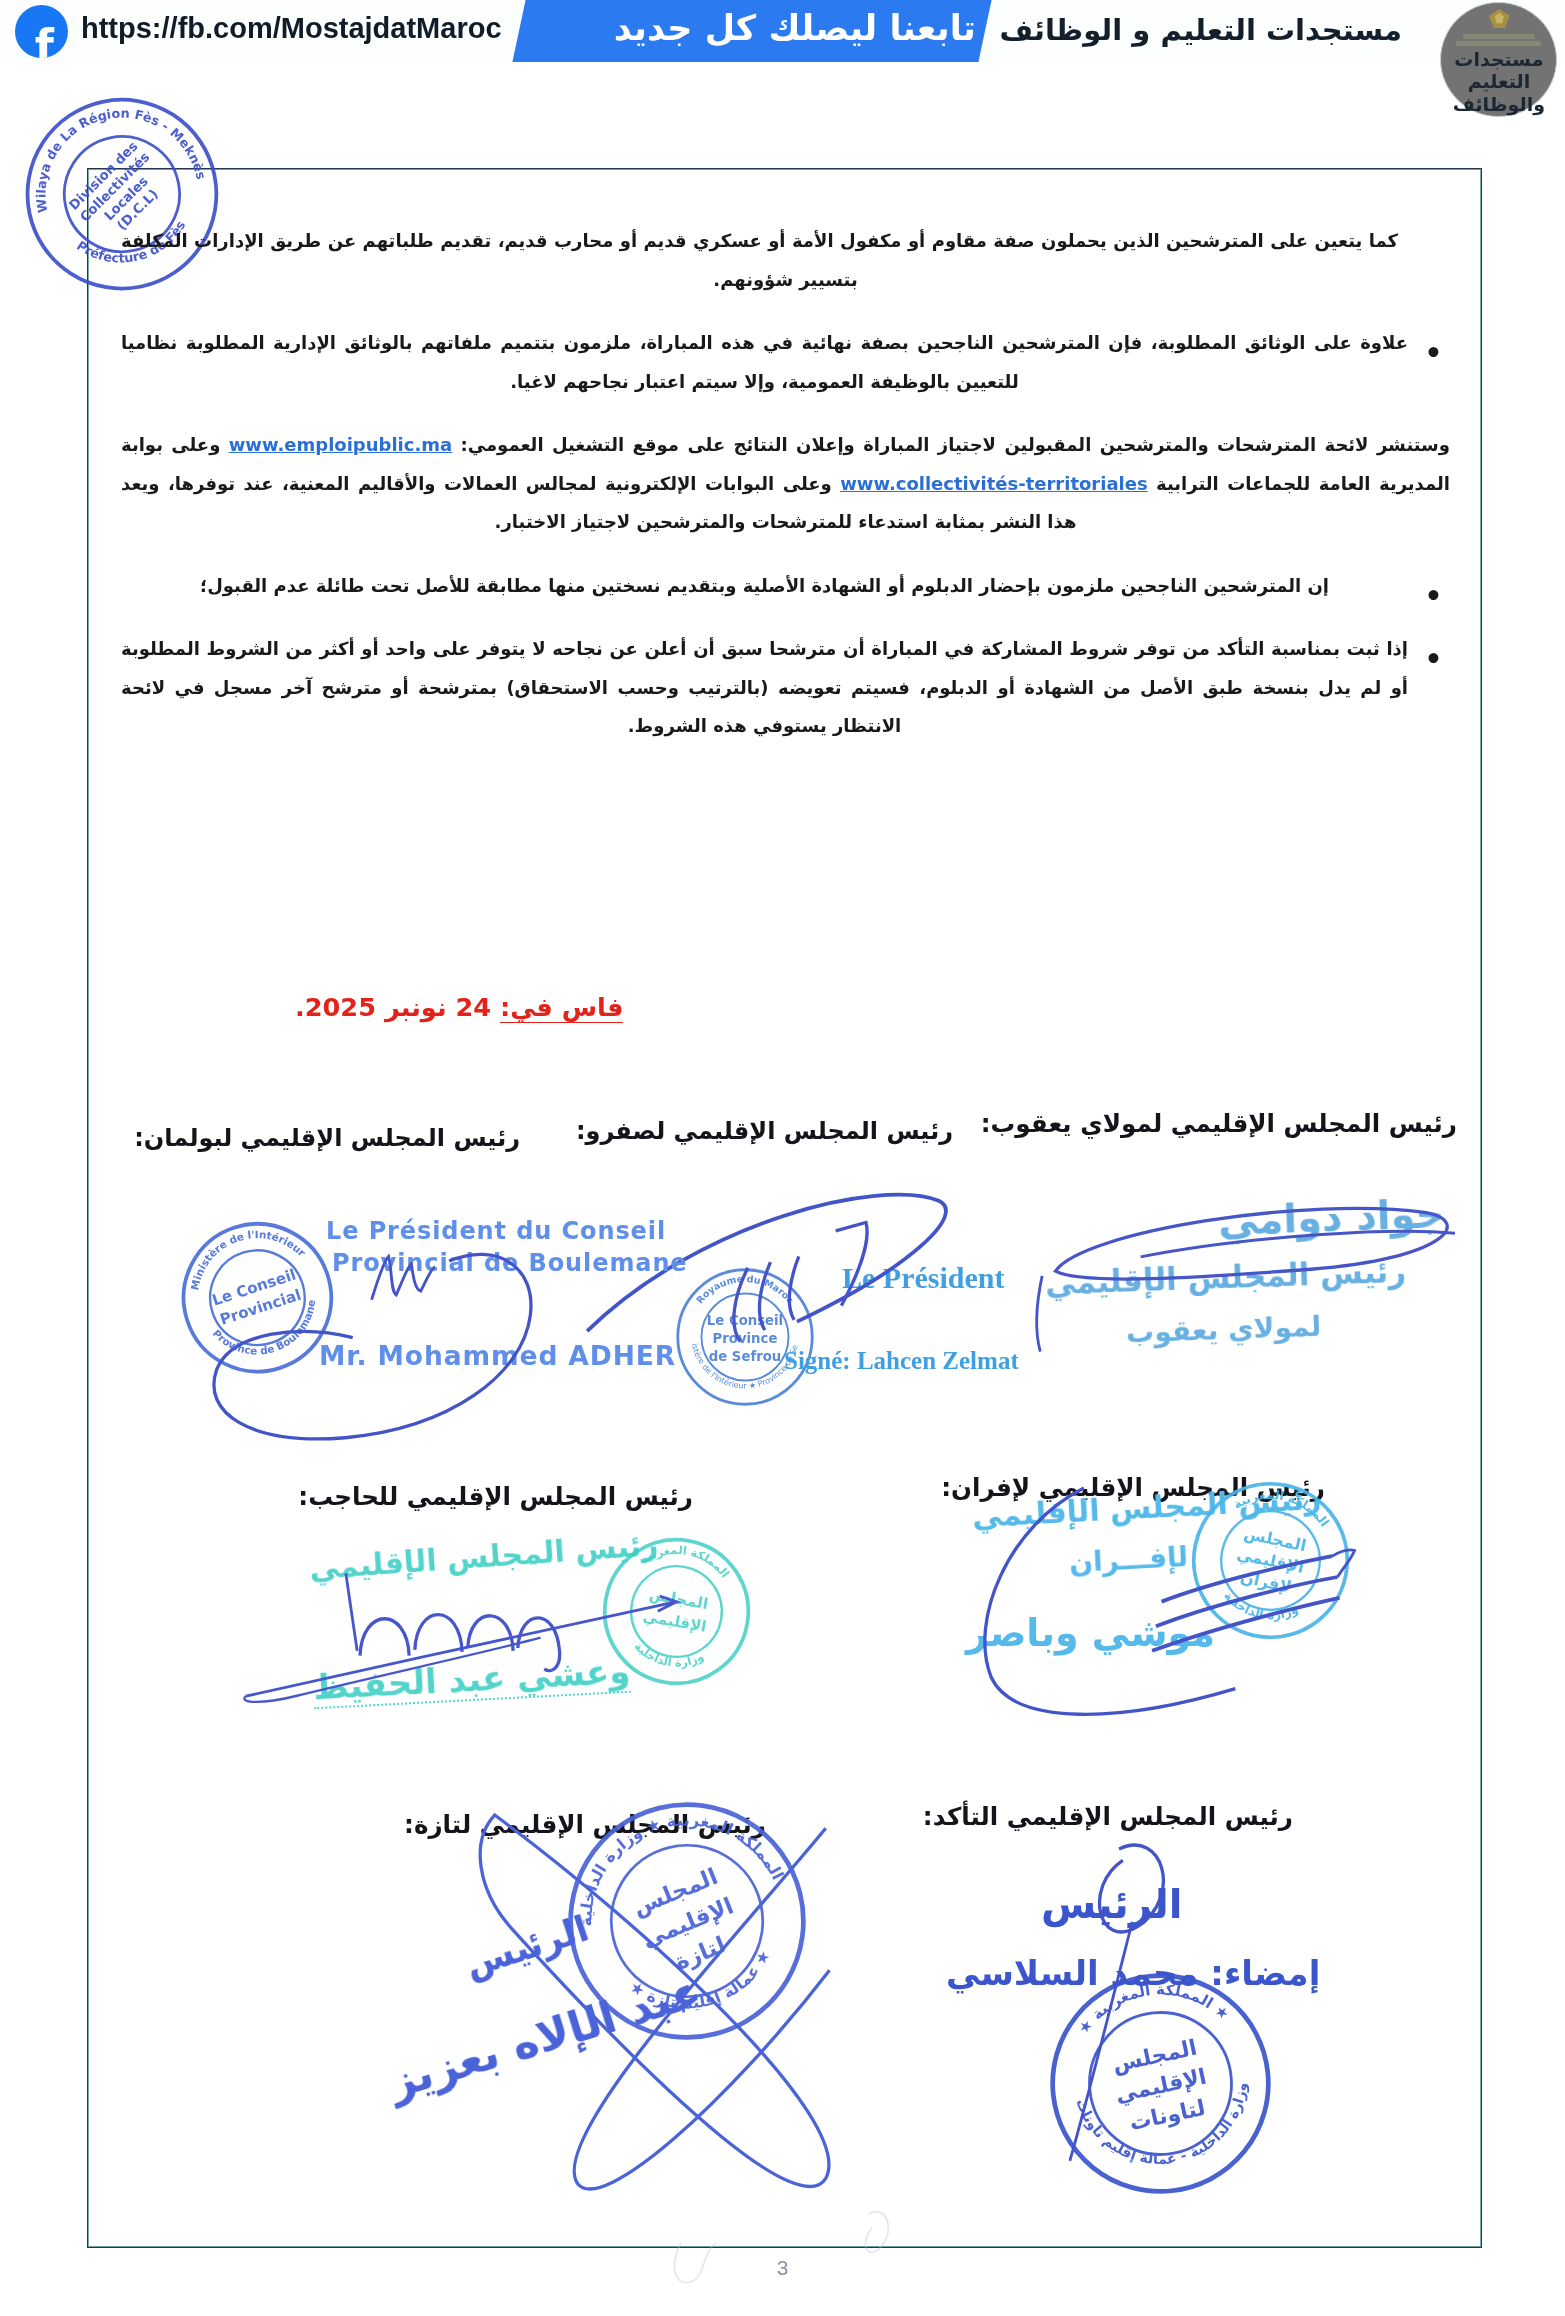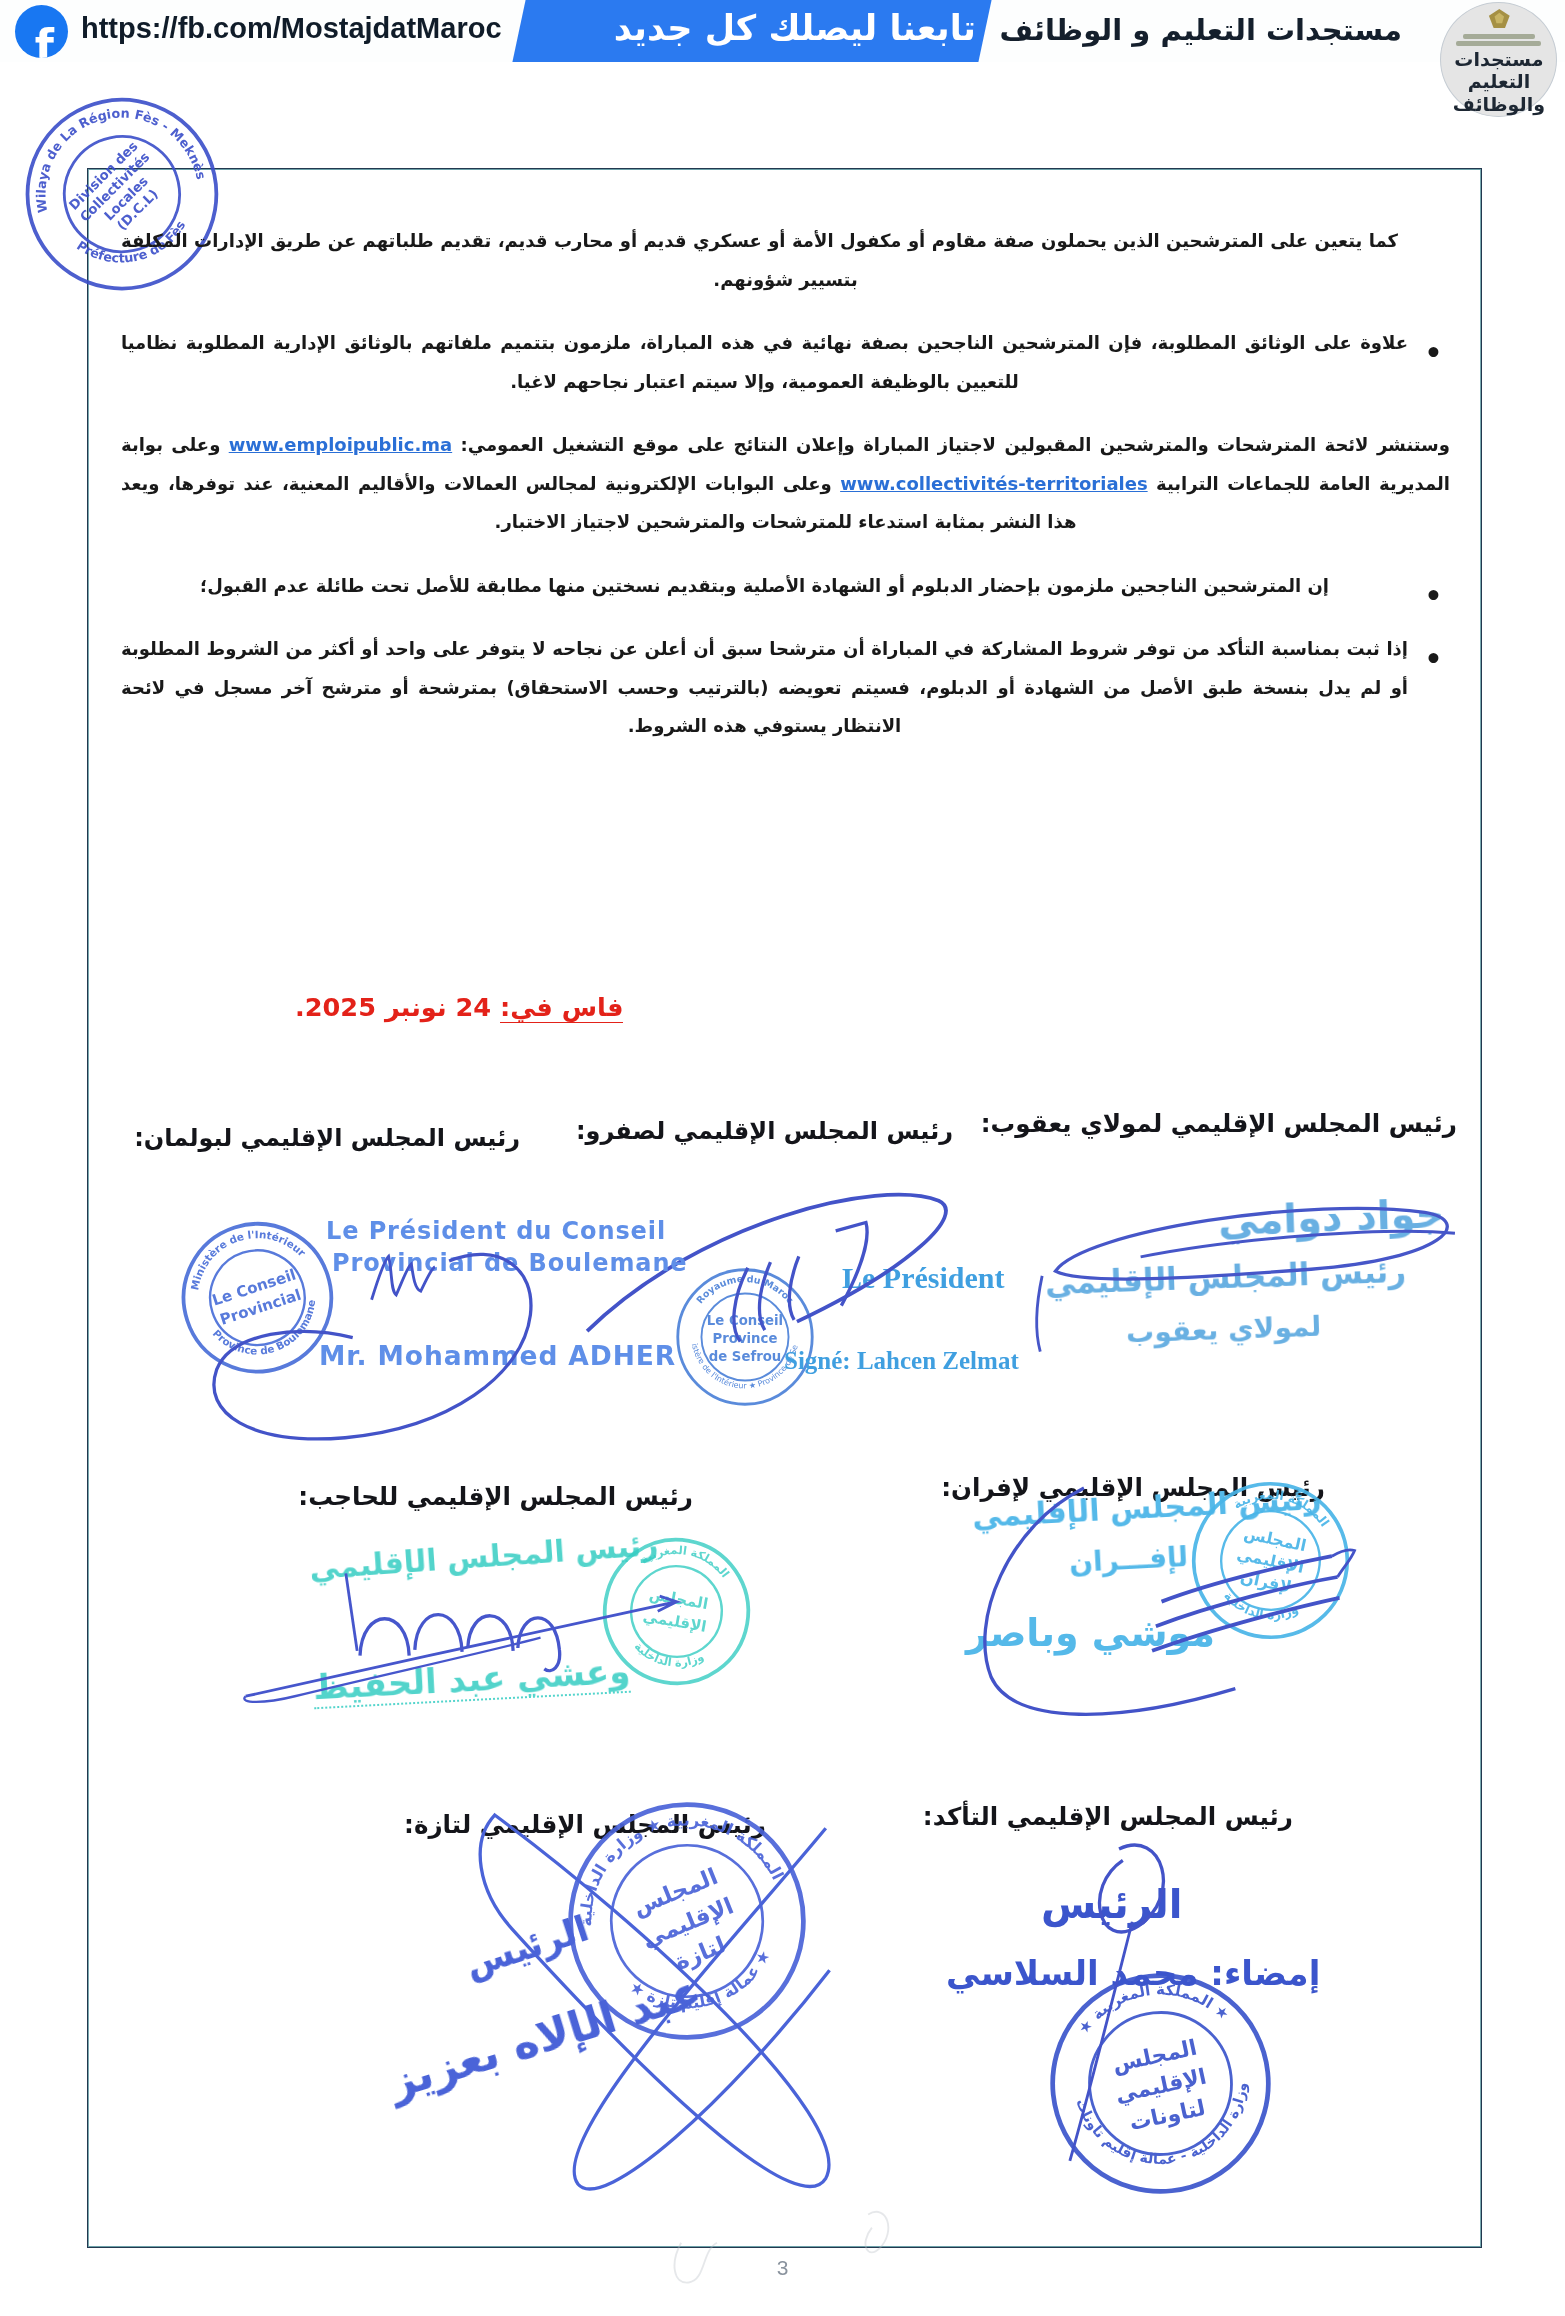--- a/index.html
+++ b/index.html
@@ -11,21 +11,21 @@
              background:#1877f2;overflow:hidden;display:flex;justify-content:center;align-items:flex-end;}
   .fb-circle span{color:#fff;font-size:44px;font-weight:bold;line-height:0.9;transform:translate(2.8px,7.6px);}
   .fb-url{position:absolute;left:81px;top:12.3px;font-family:"Liberation Sans",sans-serif;
           font-size:29px;font-weight:bold;color:#101c29;letter-spacing:0px;}
   .banner-shape{position:absolute;left:519px;top:0;width:466px;height:62px;background:#2b7af0;
                 transform:skewX(-12deg);}
   .banner-text{position:absolute;left:526px;top:7.6px;width:450px;text-align:right;color:#ffffff;
                font-size:35px;font-weight:bold;direction:rtl;}
   .brand-text{position:absolute;right:163px;top:13.2px;font-size:29px;font-weight:bold;color:#141f2c;direction:rtl;}
   .logo-badge{position:absolute;right:7.6px;top:1.9px;width:117px;height:115px;border-radius:50%;
-              background:#e5e5e5;border:0.9px solid #c5ccd3;text-align:center;box-sizing:border-box;padding-top:4.7px;}
+              background:#737373;border:0.9px solid #c5ccd3;text-align:center;box-sizing:border-box;padding-top:4.7px;}
   .logo-badge .tinybar{height:4.7px;background:#8a9377;margin:1.9px auto;border-radius:1.9px;opacity:.7;}
   .logo-line{font-size:19px;font-weight:bold;color:#1d2733;line-height:1.2;direction:rtl;}
   
   .frame{position:absolute;left:87px;top:168px;width:1393px;height:2078px;
          border:1.9px solid #23384f;box-shadow:inset 0 0 0 0.9px #6ba0a8;}
   
   .corner-stamp{position:absolute;left:21px;top:93px;transform:rotate(-12deg);opacity:.9;}
   
   .bodytext{position:absolute;left:121px;top:222px;width:1329px;direction:rtl;
             font-size:18px;font-weight:600;color:#191919;line-height:2.15;}

